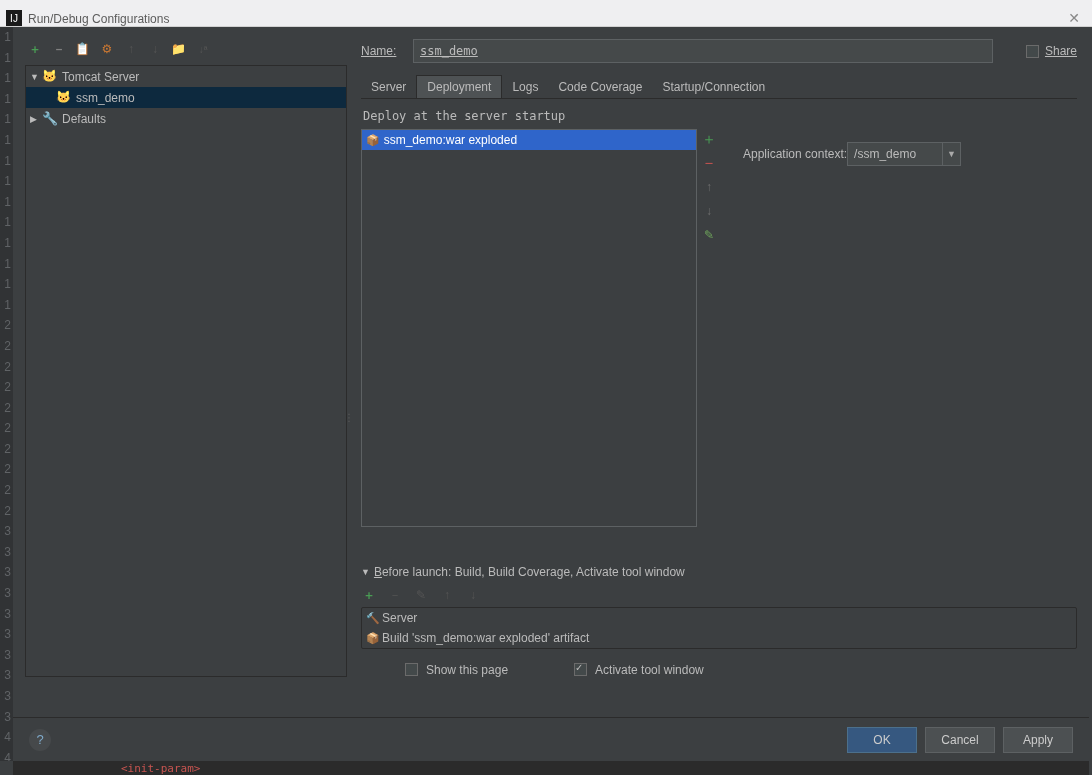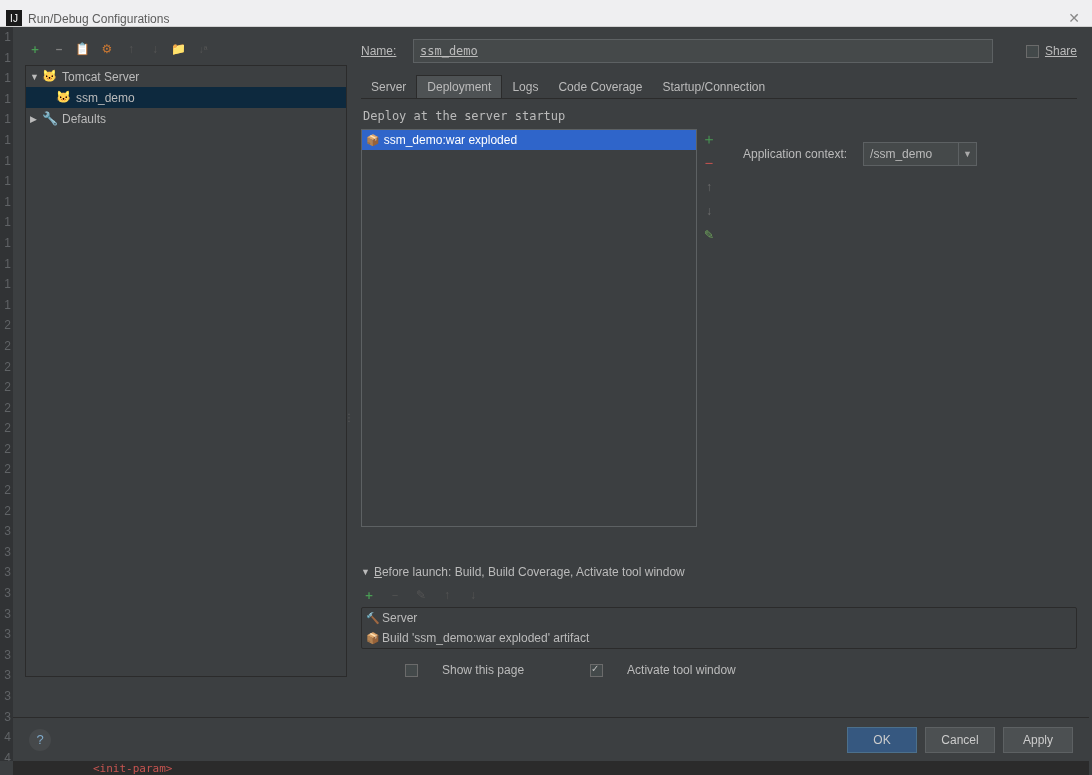--- a/index.html
+++ b/index.html
@@ -43,43 +43,43 @@
 .artifact-item { height:20px; background:#2f65ca; color:#fff; display:flex; align-items:center; padding:0 4px; font-family:"Consolas","Monaco",monospace; }
 .artifact-item .aicon { margin-right:4px; font-size:11px; }
 .vbuttons { width:24px; display:flex; flex-direction:column; align-items:center; padding-top:2px; gap:8px; }
 .vb { width:16px; height:16px; display:flex; align-items:center; justify-content:center; cursor:pointer; }
 .vb.add { color:#499c54; font-size:15px; }
 .vb.remove { color:#c75450; font-size:16px; }
 .vb.gray { color:#6e6e6e; font-size:12px; }
 .vb.pen { color:#6fa65b; font-size:12px; }
 .context-col { padding-left:22px; flex:1; }
 .ctx-row { display:flex; align-items:center; margin-top:13px; font-family:"Consolas","Monaco",monospace; }
-.ctx-row label { margin-right:16px; }
+.ctx-row label { margin-right:0; }
 .combo { display:flex; }
 .combo .txt { width:96px; }
 .combo .cbtn { width:18px; height:24px; background:#45494a; border:1px solid #5d6163; border-left:none; color:#aaa; display:flex; align-items:center; justify-content:center; font-size:9px; cursor:pointer; }
 .red-hint { color:#d63b3a; font-size:12px; text-align:right; margin-top:6px; }
 .before-launch { margin-top:38px; }
 .bl-header { display:flex; align-items:center; font-family:"Consolas","Monaco",monospace; }
 .bl-header .tri { font-size:9px; margin-right:4px; }
 .bl-header .ul { text-decoration:underline; }
 .bl-toolbar { display:flex; gap:10px; margin:8px 0 4px 0; }
 .bl-list { background:#3c3f41; border:1px solid #2b2b2b; border-radius:2px; }
 .bl-item { height:20px; display:flex; align-items:center; padding:0 4px; font-family:"Consolas","Monaco",monospace; }
 .bl-item .bicon { width:16px; font-size:11px; }
 .bl-checks { display:flex; gap:22px; margin-top:14px; font-family:"Consolas","Monaco",monospace; }
-.bl-checks label { display:flex; align-items:center; gap:24px;padding-left:44px; }
+.bl-checks label { display:flex; gap:8px;padding-left:44px; }
 .footer { height:44px; border-top:1px solid #2b2b2b; display:flex; align-items:center; padding:0 16px; margin-top:auto; }
 .help { width:22px; height:22px; border-radius:11px; background:#46494b; color:#7fa9c9; display:flex; align-items:center; justify-content:center; font-size:13px; cursor:pointer; }
 .btn { min-width:70px; height:26px; background:#4c5052; border:1px solid #5d6163; color:#ccc; margin-left:8px; cursor:pointer; }
 .btn.primary { background:#365880; border-color:#4c708c; }
 .footer .spacer { flex:1; }
 .dragbar { position:absolute; left:331px; top:62px; width:4px; height:656px; cursor:ew-resize; display:flex; align-items:center; }
 .dragbar::after { content:"⋮"; color:#5a5a5a; font-size:10px; }
-.bottom-strip { position:absolute; left:13px; right:3px; bottom:0; height:14px; background:#2b2b2b; color:#c75450; font-family:"Consolas","Monaco",monospace; font-size:11px; padding-left:80px; display:flex; align-items:center; }
+.bottom-strip { position:absolute; left:13px; right:3px; bottom:0; height:14px; background:#2b2b2b; color:#c75450; font-family:"Consolas","Monaco",monospace; font-size:11px; padding-left:108px; display:flex; align-items:center; }
 </style>
 </head>
 <body>
 
 <div class="gutter" id="gutter">
     <div>1</div>
     <div>1</div>
     <div>1</div>
     <div>1</div>
     <div>1</div>

